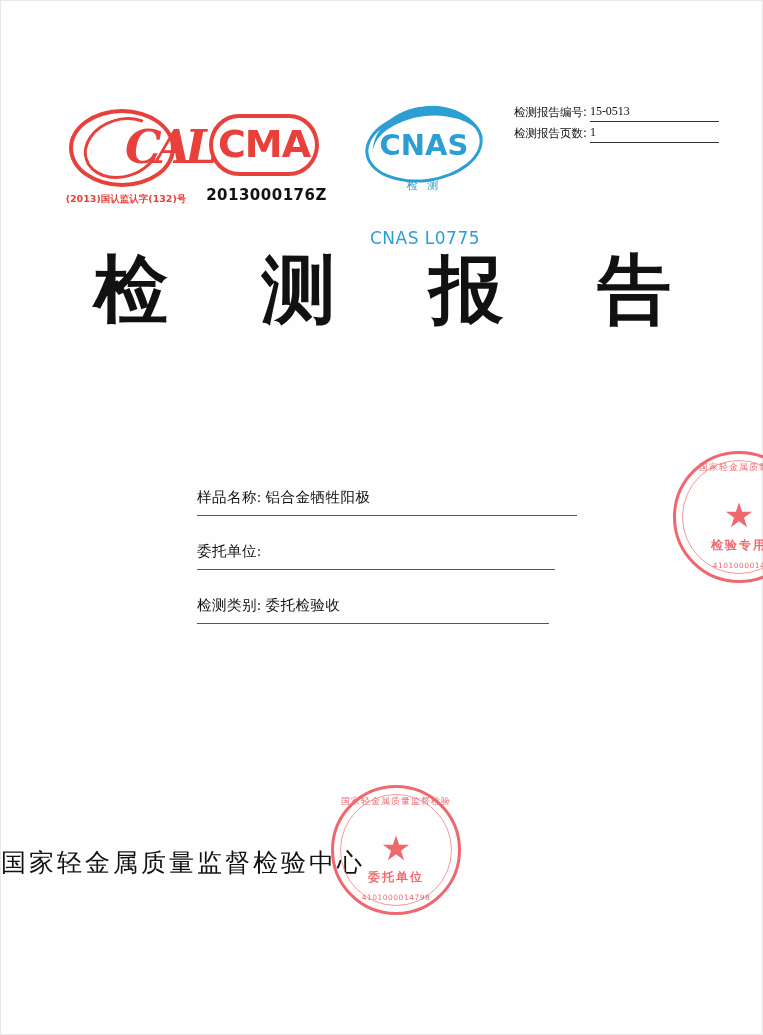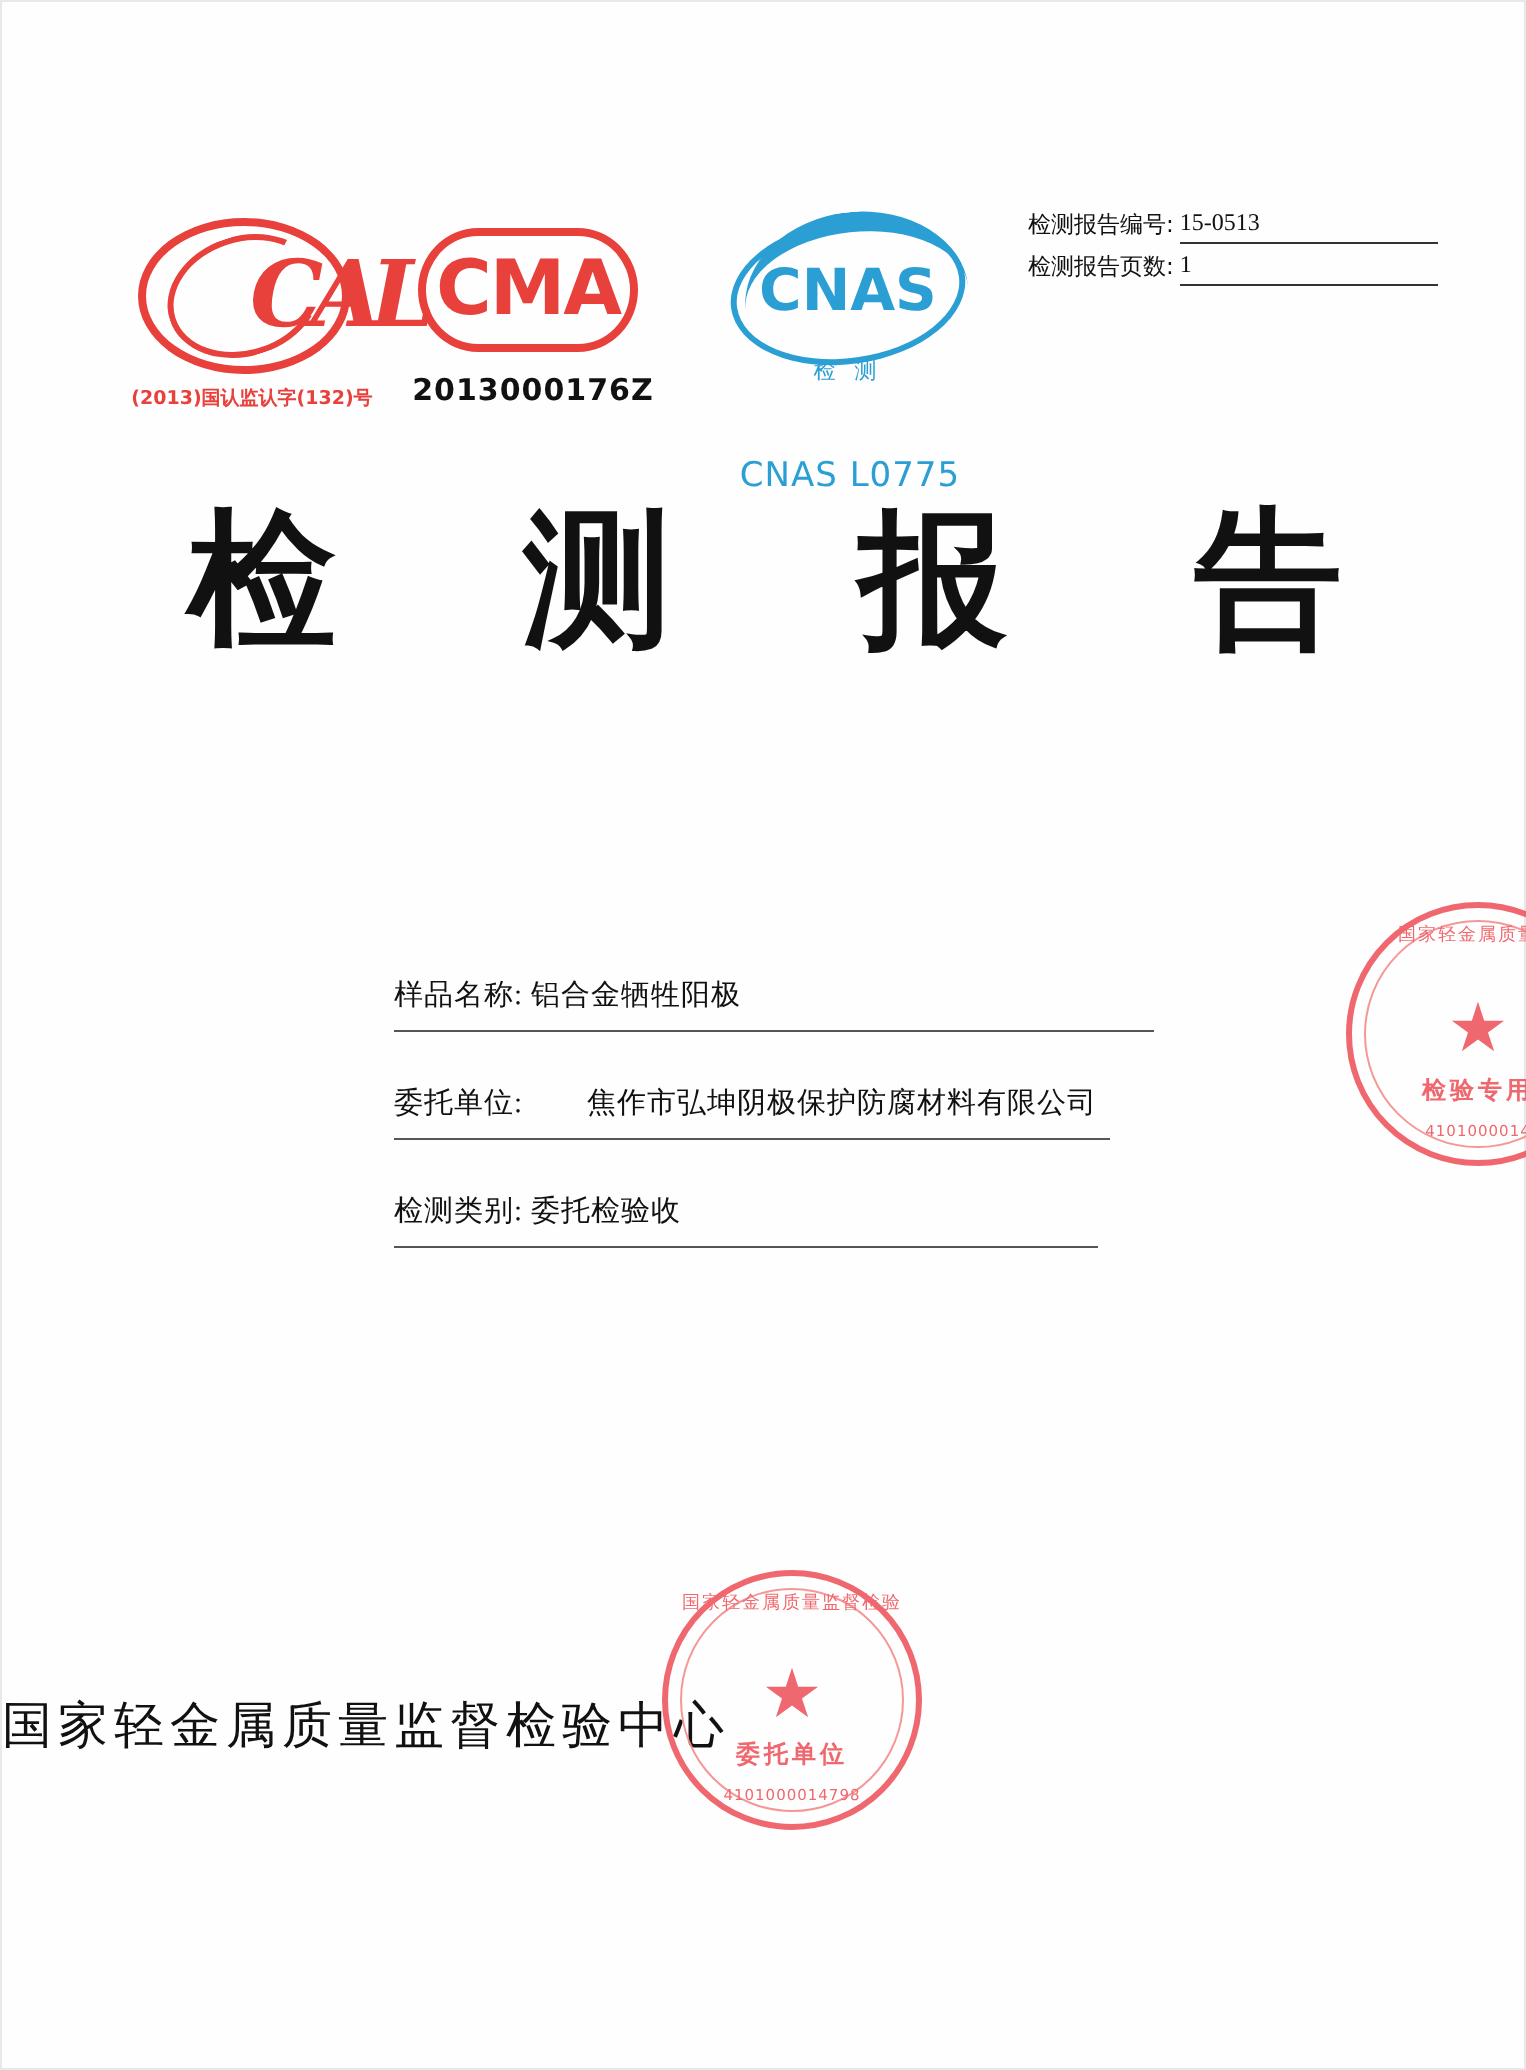--- a/index.html
+++ b/index.html
@@ -197,21 +197,21 @@
     white-space: nowrap;
     padding-bottom: 4px;
     letter-spacing: 0.5px;
   }
   .info .line .v {
     padding-bottom: 4px;
     padding-left: 4px;
     white-space: nowrap;
     letter-spacing: 0.5px;
   }
-  .info .line.wide { width: 358px; gap: 28px; }
+  .info .line.wide { width: 358px; }
   .info .line.w2 { width: 352px; }
 
   
   .footer-org {
     position: absolute;
     left: 0; top: 845px;
     width: 763px;
     text-align: left;
     font-family: Liberation Sans, sans-serif;
     font-size: 25px;
@@ -303,21 +303,20 @@
 
   <div class="main-title">检 测 报 告</div>
 
   <div class="info">
     <div class="line">
       <span class="k">样品名称:</span>
       <span class="v">铝合金牺牲阳极</span>
     </div>
     <div class="line wide">
       <span class="k">委托单位:</span>
-      <span class="v">焦作市弘坤阴极保护防腐材料有限公司</span>
     </div>
     <div class="line w2">
       <span class="k">检测类别:</span>
       <span class="v">委托检验收</span>
     </div>
   </div>
 
   <div class="footer-org">国家轻金属质量监督检验中心</div>
 
   <div class="stamp stamp-right">

